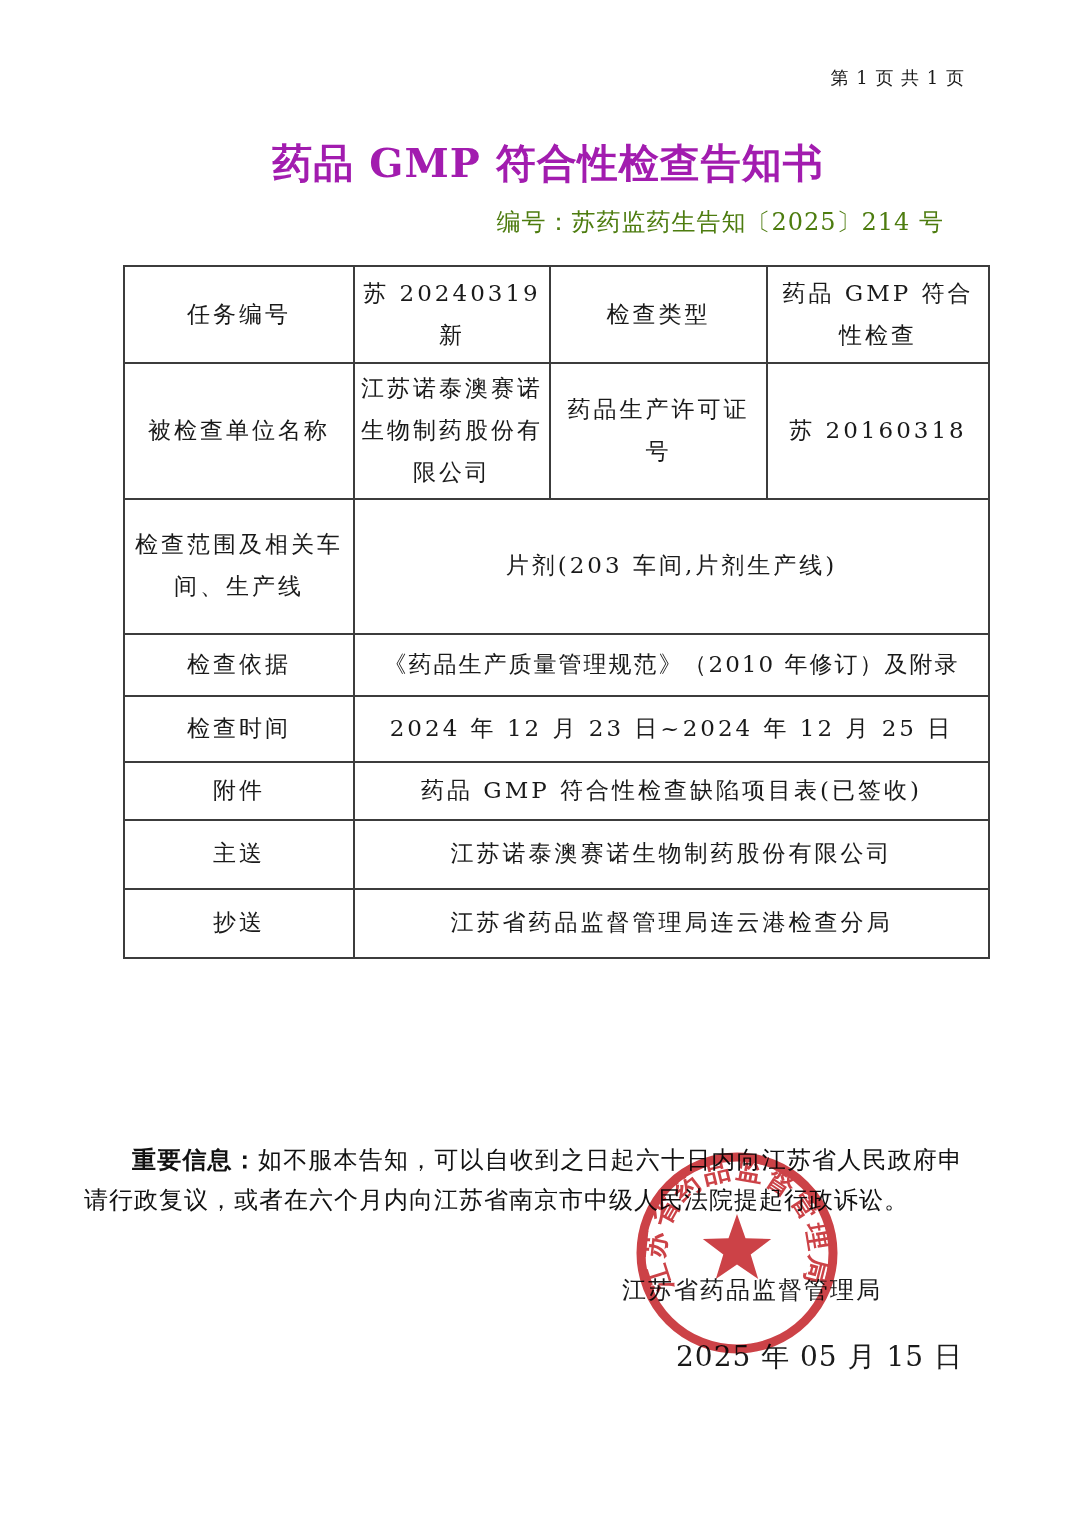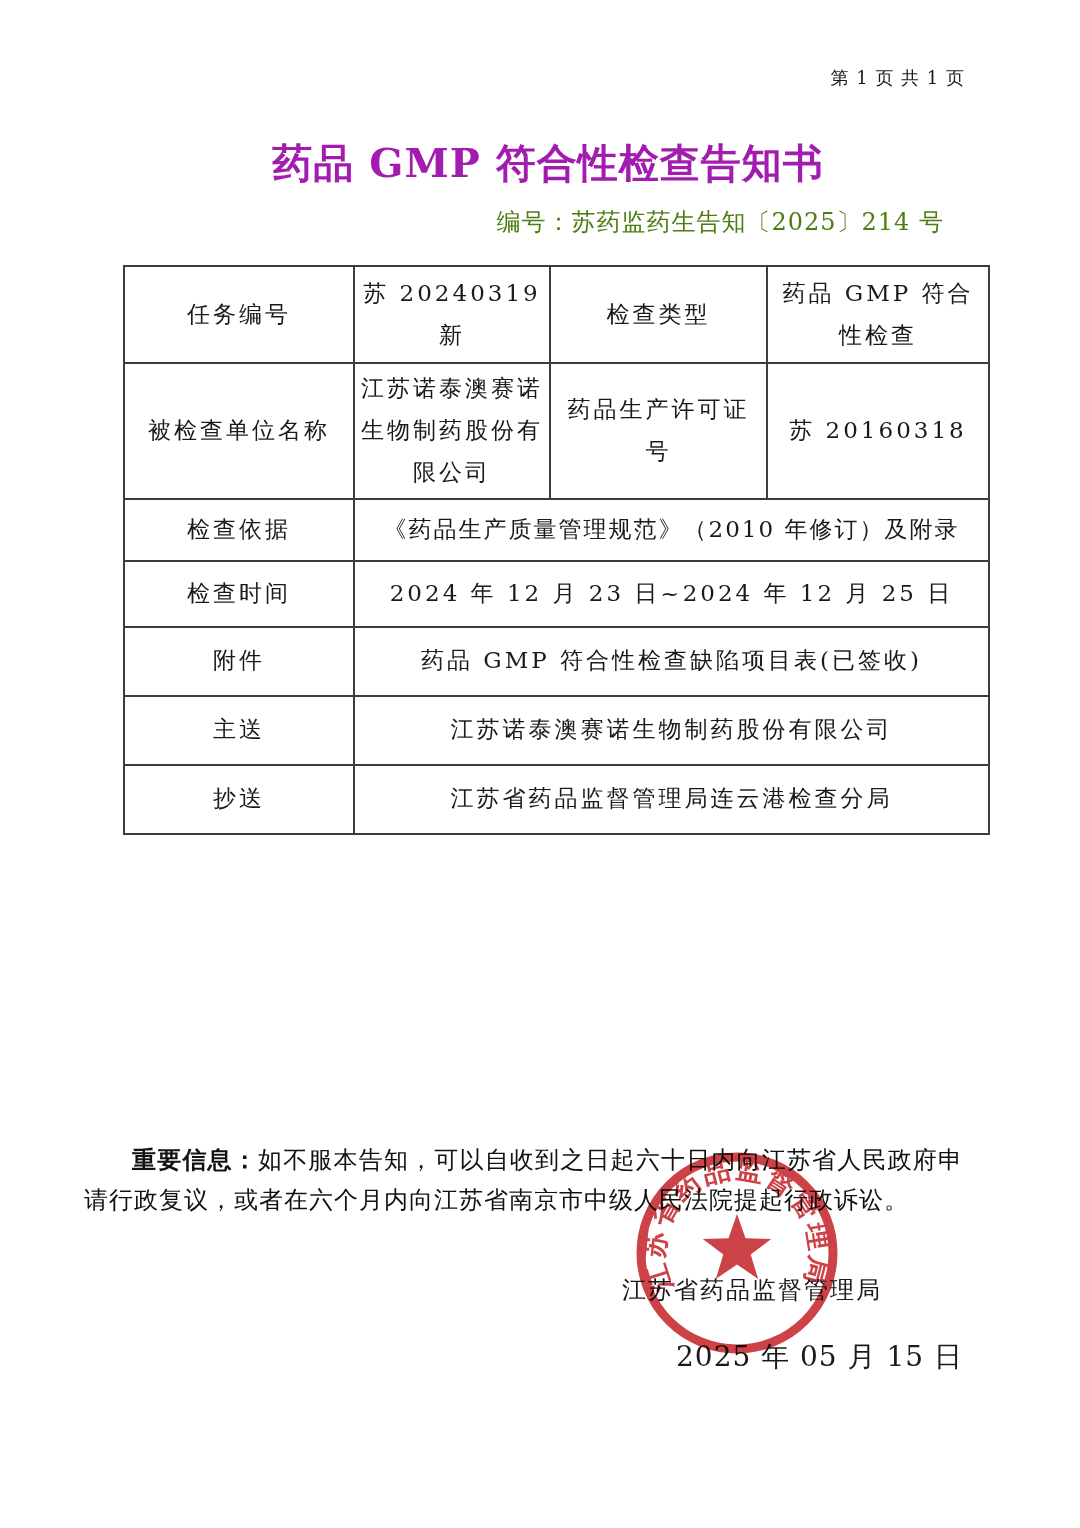--- a/index.html
+++ b/index.html
@@ -78,29 +78,33 @@
     <td class="val-narrow">苏 20240319 新</td>
     <td class="lbl">检查类型</td>
     <td class="val">药品 GMP 符合性检查</td>
   </tr>
   <tr style="height:135px">
     <td class="lbl">被检查单位名称</td>
     <td class="val-narrow">江苏诺泰澳赛诺生物制药股份有限公司</td>
     <td class="lbl">药品生产许可证号</td>
     <td class="val">苏 20160318</td>
   </tr>
+  <tr style="height:135px">
+    <td class="lbl">检查范围及相关车间、生产线</td>
+    <td class="val" colspan="3">片剂(203 车间,片剂生产线)</td>
+  </tr>
   <tr style="height:62px">
     <td class="lbl">检查依据</td>
     <td class="val" colspan="3" style="letter-spacing:2px">《药品生产质量管理规范》（2010 年修订）及附录</td>
   </tr>
   <tr style="height:66px">
     <td class="lbl">检查时间</td>
     <td class="val" colspan="3">2024 年 12 月 23 日~2024 年 12 月 25 日</td>
   </tr>
-  <tr style="height:69px">
+  <tr style="height:58px">
     <td class="lbl">附件</td>
     <td class="val" colspan="3">药品 GMP 符合性检查缺陷项目表(已签收)</td>
   </tr>
   <tr style="height:69px">
     <td class="lbl">主送</td>
     <td class="val" colspan="3">江苏诺泰澳赛诺生物制药股份有限公司</td>
   </tr>
   <tr style="height:69px">
     <td class="lbl">抄送</td>
     <td class="val" colspan="3">江苏省药品监督管理局连云港检查分局</td>

